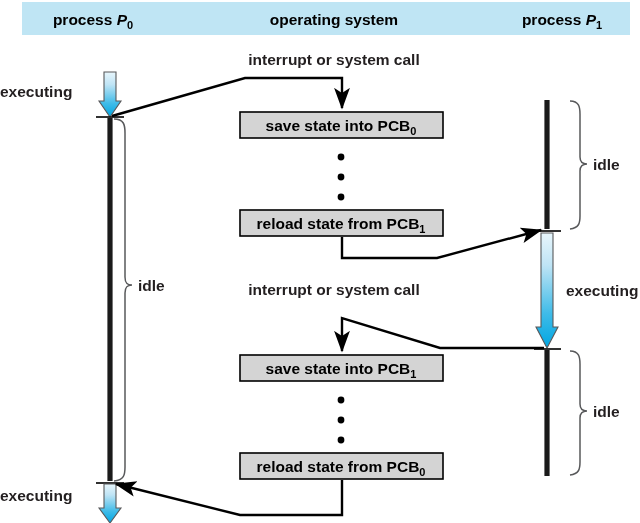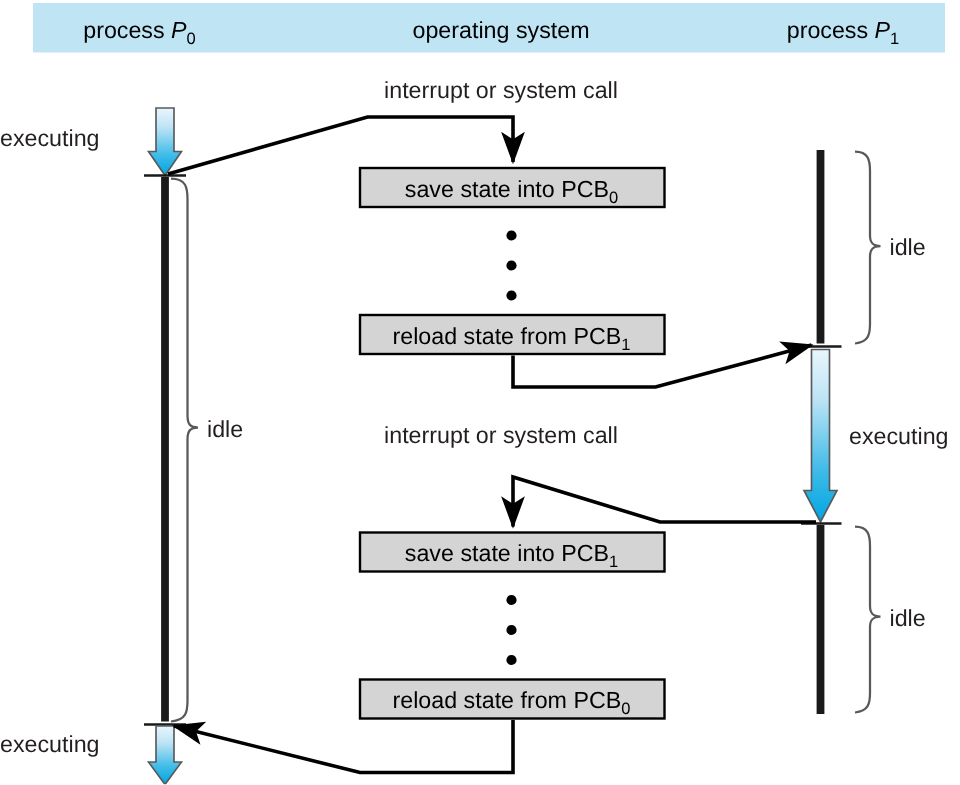--- a/index.html
+++ b/index.html
@@ -7,20 +7,21 @@
     padding: 0;
     background: #ffffff;
   }
   #stage {
     position: relative;
     width: 640px;
     height: 523px;
     background: #ffffff;
     font-family: "Liberation Sans", sans-serif;
     overflow: hidden;
+    font-weight: bold;
   }
   #diagram-svg {
     position: absolute;
     left: 0;
     top: 0;
     width: 640px;
     height: 523px;
   }
   .hdr-text {
     font-size: 15.5px;

